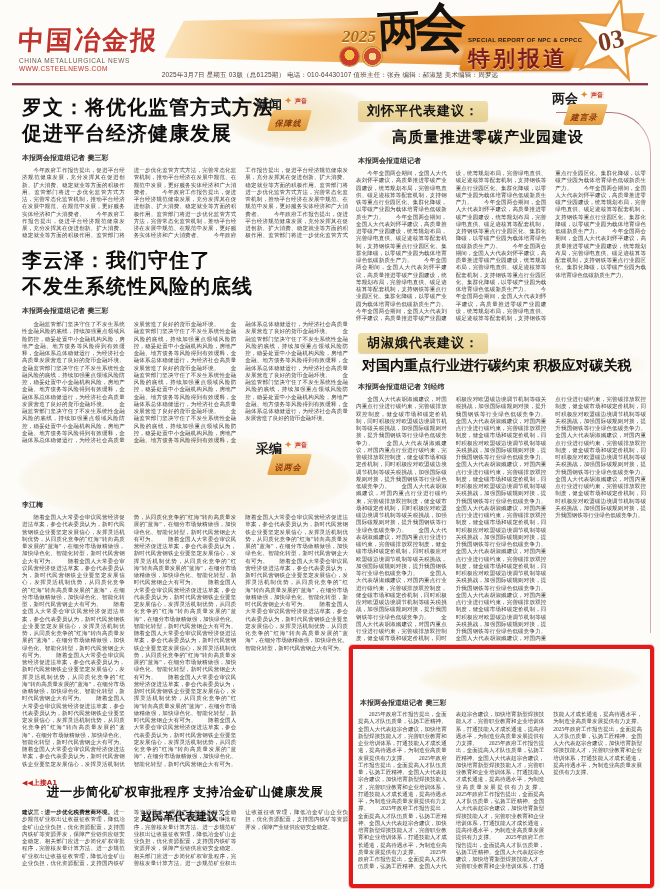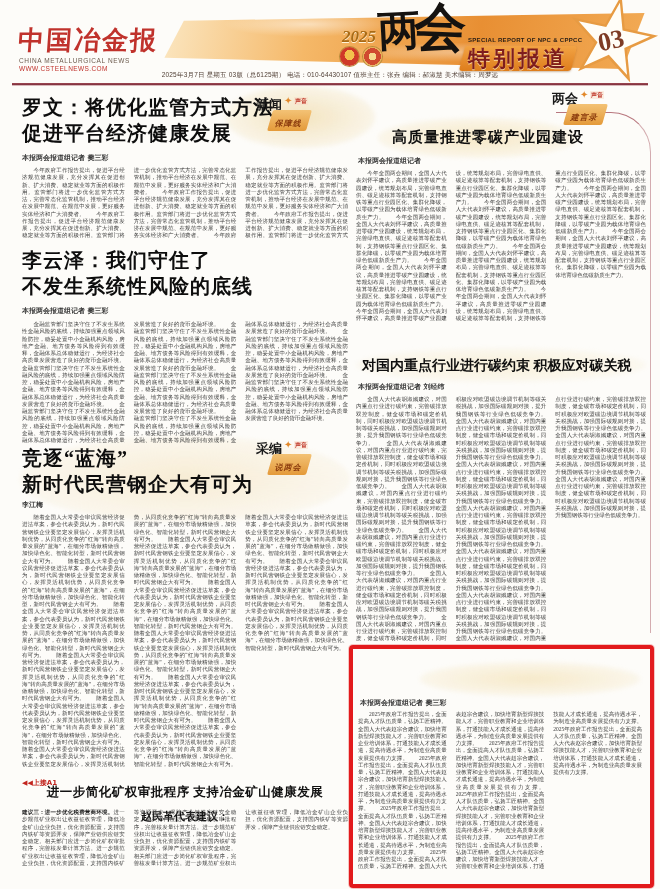--- a/index.html
+++ b/index.html
@@ -103,43 +103,43 @@
   <div class="abs h1" style="left:22px;top:249px;">李云泽：我们守住了</div>
   <div class="abs byline" style="left:22px;top:308px;">本报两会报道组记者 樊三彩</div>
   <div class="abs body-cols" style="left:22px;top:321px;width:326px;height:126px;">　　金融监管部门坚决守住了不发生系统性金融风险的底线，持续加强重点领域风险防控，稳妥处置中小金融机构风险，房地产金融、地方债务等风险得到有效缓释，金融体系总体稳健运行，为经济社会高质量发展营造了良好的货币金融环境。　　金融监管部门坚决守住了不发生系统性金融风险的底线，持续加强重点领域风险防控，稳妥处置中小金融机构风险，房地产金融、地方债务等风险得到有效缓释，金融体系总体稳健运行，为经济社会高质量发展营造了良好的货币金融环境。　　金融监管部门坚决守住了不发生系统性金融风险的底线，持续加强重点领域风险防控，稳妥处置中小金融机构风险，房地产金融、地方债务等风险得到有效缓释，金融体系总体稳健运行，为经济社会高质量发展营造了良好的货币金融环境。　　金融监管部门坚决守住了不发生系统性金融风险的底线，持续加强重点领域风险防控，稳妥处置中小金融机构风险，房地产金融、地方债务等风险得到有效缓释，金融体系总体稳健运行，为经济社会高质量发展营造了良好的货币金融环境。　　金融监管部门坚决守住了不发生系统性金融风险的底线，持续加强重点领域风险防控，稳妥处置中小金融机构风险，房地产金融、地方债务等风险得到有效缓释，金融体系总体稳健运行，为经济社会高质量发展营造了良好的货币金融环境。　　金融监管部门坚决守住了不发生系统性金融风险的底线，持续加强重点领域风险防控，稳妥处置中小金融机构风险，房地产金融、地方债务等风险得到有效缓释，金融体系总体稳健运行，为经济社会高质量发展营造了良好的货币金融环境。　　金融监管部门坚决守住了不发生系统性金融风险的底线，持续加强重点领域风险防控，稳妥处置中小金融机构风险，房地产金融、地方债务等风险得到有效缓释，金融体系总体稳健运行，为经济社会高质量发展营造了良好的货币金融环境。　　金融监管部门坚决守住了不发生系统性金融风险的底线，持续加强重点领域风险防控，稳妥处置中小金融机构风险，房地产金融、地方债务等风险得到有效缓释，金融体系总体稳健运行，为经济社会高质量发展营造了良好的货币金融环境。</div>
 
   <div class="abs badge" style="left:256px;top:440px;">
     <span class="badge-main">采编</span>
     <span class="badge-star">✦</span>
     <span class="badge-seal">声音</span>
     <div class="badge-ribbon"><span>说两会</span></div>
   </div>
-  <div class="abs h1" style="left:22px;top:447px;">竞逐“蓝海”</div>
-  <div class="abs h1" style="left:22px;top:473px;">新时代民营钢企大有可为</div>
   <div class="abs byline" style="left:22px;top:502px;">李江梅</div>
   <div class="abs body-cols" style="left:22px;top:514px;width:326px;height:254px;">　　随着全国人大常委会审议民营经济促进法草案，参会代表委员认为，新时代民营钢铁企业要坚定发展信心，发挥灵活机制优势，从同质化竞争的“红海”转向高质量发展的“蓝海”，在细分市场做精做强，加快绿色化、智能化转型，新时代民营钢企大有可为。　　随着全国人大常委会审议民营经济促进法草案，参会代表委员认为，新时代民营钢铁企业要坚定发展信心，发挥灵活机制优势，从同质化竞争的“红海”转向高质量发展的“蓝海”，在细分市场做精做强，加快绿色化、智能化转型，新时代民营钢企大有可为。　　随着全国人大常委会审议民营经济促进法草案，参会代表委员认为，新时代民营钢铁企业要坚定发展信心，发挥灵活机制优势，从同质化竞争的“红海”转向高质量发展的“蓝海”，在细分市场做精做强，加快绿色化、智能化转型，新时代民营钢企大有可为。　　随着全国人大常委会审议民营经济促进法草案，参会代表委员认为，新时代民营钢铁企业要坚定发展信心，发挥灵活机制优势，从同质化竞争的“红海”转向高质量发展的“蓝海”，在细分市场做精做强，加快绿色化、智能化转型，新时代民营钢企大有可为。　　随着全国人大常委会审议民营经济促进法草案，参会代表委员认为，新时代民营钢铁企业要坚定发展信心，发挥灵活机制优势，从同质化竞争的“红海”转向高质量发展的“蓝海”，在细分市场做精做强，加快绿色化、智能化转型，新时代民营钢企大有可为。　　随着全国人大常委会审议民营经济促进法草案，参会代表委员认为，新时代民营钢铁企业要坚定发展信心，发挥灵活机制优势，从同质化竞争的“红海”转向高质量发展的“蓝海”，在细分市场做精做强，加快绿色化、智能化转型，新时代民营钢企大有可为。　　随着全国人大常委会审议民营经济促进法草案，参会代表委员认为，新时代民营钢铁企业要坚定发展信心，发挥灵活机制优势，从同质化竞争的“红海”转向高质量发展的“蓝海”，在细分市场做精做强，加快绿色化、智能化转型，新时代民营钢企大有可为。　　随着全国人大常委会审议民营经济促进法草案，参会代表委员认为，新时代民营钢铁企业要坚定发展信心，发挥灵活机制优势，从同质化竞争的“红海”转向高质量发展的“蓝海”，在细分市场做精做强，加快绿色化、智能化转型，新时代民营钢企大有可为。　　随着全国人大常委会审议民营经济促进法草案，参会代表委员认为，新时代民营钢铁企业要坚定发展信心，发挥灵活机制优势，从同质化竞争的“红海”转向高质量发展的“蓝海”，在细分市场做精做强，加快绿色化、智能化转型，新时代民营钢企大有可为。　　随着全国人大常委会审议民营经济促进法草案，参会代表委员认为，新时代民营钢铁企业要坚定发展信心，发挥灵活机制优势，从同质化竞争的“红海”转向高质量发展的“蓝海”，在细分市场做精做强，加快绿色化、智能化转型，新时代民营钢企大有可为。　　随着全国人大常委会审议民营经济促进法草案，参会代表委员认为，新时代民营钢铁企业要坚定发展信心，发挥灵活机制优势，从同质化竞争的“红海”转向高质量发展的“蓝海”，在细分市场做精做强，加快绿色化、智能化转型，新时代民营钢企大有可为。　　随着全国人大常委会审议民营经济促进法草案，参会代表委员认为，新时代民营钢铁企业要坚定发展信心，发挥灵活机制优势，从同质化竞争的“红海”转向高质量发展的“蓝海”，在细分市场做精做强，加快绿色化、智能化转型，新时代民营钢企大有可为。　　随着全国人大常委会审议民营经济促进法草案，参会代表委员认为，新时代民营钢铁企业要坚定发展信心，发挥灵活机制优势，从同质化竞争的“红海”转向高质量发展的“蓝海”，在细分市场做精做强，加快绿色化、智能化转型，新时代民营钢企大有可为。　　随着全国人大常委会审议民营经济促进法草案，参会代表委员认为，新时代民营钢铁企业要坚定发展信心，发挥灵活机制优势，从同质化竞争的“红海”转向高质量发展的“蓝海”，在细分市场做精做强，加快绿色化、智能化转型，新时代民营钢企大有可为。</div>
 
   <div class="abs jump" style="left:22px;top:780px;">◀◀上接A1</div>
   <div class="abs hmid" style="left:60px;top:778px;width:250px;margin-top:32px;">赵民革代表建议：</div>
   <div class="abs hmid2" style="left:22px;top:785px;width:326px;">进一步简化矿权审批程序 支持冶金矿山健康发展</div>
   <div class="abs body-cols" style="left:22px;top:809px;width:326px;height:64px;">
     <b style="color:#1c1c1c;">建议三：进一步优化税费营商环境。</b><span>进一步规范矿业权出让收益征收管理，降低冶金矿山企业负担，优化资源配置，支持国内铁矿等资源开发，保障产业链供应链安全稳定。相关部门应进一步简化矿权审批程序，完善核发量计算方法。进一步规范矿业权出让收益征收管理，降低冶金矿山企业负担，优化资源配置，支持国内铁矿等资源开发，保障产业链供应链安全稳定。相关部门应进一步简化矿权审批程序，完善核发量计算方法。进一步规范矿业权出让收益征收管理，降低冶金矿山企业负担，优化资源配置，支持国内铁矿等资源开发，保障产业链供应链安全稳定。相关部门应进一步简化矿权审批程序，完善核发量计算方法。进一步规范矿业权出让收益征收管理，降低冶金矿山企业负担，优化资源配置，支持国内铁矿等资源开发，保障产业链供应链安全稳定。</span>
   </div>
 
   <div class="abs badge" style="left:552px;top:90px;">
     <span class="badge-main">两会</span>
     <span class="badge-star">✦</span>
     <span class="badge-seal">声音</span>
     <div class="badge-ribbon"><span>建言录</span></div>
   </div>
 
+  <div class="abs hbox" style="left:358px;top:101px;">刘怀平代表建议：</div>
   <div class="abs subhead" style="left:392px;top:128px;">高质量推进零碳产业园建设</div>
   <div class="abs byline" style="left:358px;top:158px;">本报两会报道组记者</div>
   <div class="abs body-cols" style="left:356px;top:170px;width:290px;height:156px;">　　今年全国两会期间，全国人大代表刘怀平建议，高质量推进零碳产业园建设，统筹规划布局，完善绿电直供、碳足迹核算等配套机制，支持钢铁等重点行业园区化、集群化降碳，以零碳产业园为载体培育绿色低碳新质生产力。　　今年全国两会期间，全国人大代表刘怀平建议，高质量推进零碳产业园建设，统筹规划布局，完善绿电直供、碳足迹核算等配套机制，支持钢铁等重点行业园区化、集群化降碳，以零碳产业园为载体培育绿色低碳新质生产力。　　今年全国两会期间，全国人大代表刘怀平建议，高质量推进零碳产业园建设，统筹规划布局，完善绿电直供、碳足迹核算等配套机制，支持钢铁等重点行业园区化、集群化降碳，以零碳产业园为载体培育绿色低碳新质生产力。　　今年全国两会期间，全国人大代表刘怀平建议，高质量推进零碳产业园建设，统筹规划布局，完善绿电直供、碳足迹核算等配套机制，支持钢铁等重点行业园区化、集群化降碳，以零碳产业园为载体培育绿色低碳新质生产力。　　今年全国两会期间，全国人大代表刘怀平建议，高质量推进零碳产业园建设，统筹规划布局，完善绿电直供、碳足迹核算等配套机制，支持钢铁等重点行业园区化、集群化降碳，以零碳产业园为载体培育绿色低碳新质生产力。　　今年全国两会期间，全国人大代表刘怀平建议，高质量推进零碳产业园建设，统筹规划布局，完善绿电直供、碳足迹核算等配套机制，支持钢铁等重点行业园区化、集群化降碳，以零碳产业园为载体培育绿色低碳新质生产力。　　今年全国两会期间，全国人大代表刘怀平建议，高质量推进零碳产业园建设，统筹规划布局，完善绿电直供、碳足迹核算等配套机制，支持钢铁等重点行业园区化、集群化降碳，以零碳产业园为载体培育绿色低碳新质生产力。　　今年全国两会期间，全国人大代表刘怀平建议，高质量推进零碳产业园建设，统筹规划布局，完善绿电直供、碳足迹核算等配套机制，支持钢铁等重点行业园区化、集群化降碳，以零碳产业园为载体培育绿色低碳新质生产力。　　今年全国两会期间，全国人大代表刘怀平建议，高质量推进零碳产业园建设，统筹规划布局，完善绿电直供、碳足迹核算等配套机制，支持钢铁等重点行业园区化、集群化降碳，以零碳产业园为载体培育绿色低碳新质生产力。</div>
 
+  <div class="abs hbox" style="left:358px;top:333px;">胡淑娥代表建议：</div>
   <div class="abs subhead" style="left:362px;top:358px;width:290px;font-size:14px;letter-spacing:0;">对国内重点行业进行碳约束 积极应对碳关税</div>
   <div class="abs byline" style="left:358px;top:384px;">本报两会报道组记者 刘经纬</div>
   <div class="abs body-cols" style="left:356px;top:396px;width:290px;height:248px;">　　全国人大代表胡淑娥建议，对国内重点行业进行碳约束，完善碳排放双控制度，健全碳市场和碳定价机制，同时积极应对欧盟碳边境调节机制等碳关税挑战，加强国际碳规则对接，提升我国钢铁等行业绿色低碳竞争力。　　全国人大代表胡淑娥建议，对国内重点行业进行碳约束，完善碳排放双控制度，健全碳市场和碳定价机制，同时积极应对欧盟碳边境调节机制等碳关税挑战，加强国际碳规则对接，提升我国钢铁等行业绿色低碳竞争力。　　全国人大代表胡淑娥建议，对国内重点行业进行碳约束，完善碳排放双控制度，健全碳市场和碳定价机制，同时积极应对欧盟碳边境调节机制等碳关税挑战，加强国际碳规则对接，提升我国钢铁等行业绿色低碳竞争力。　　全国人大代表胡淑娥建议，对国内重点行业进行碳约束，完善碳排放双控制度，健全碳市场和碳定价机制，同时积极应对欧盟碳边境调节机制等碳关税挑战，加强国际碳规则对接，提升我国钢铁等行业绿色低碳竞争力。　　全国人大代表胡淑娥建议，对国内重点行业进行碳约束，完善碳排放双控制度，健全碳市场和碳定价机制，同时积极应对欧盟碳边境调节机制等碳关税挑战，加强国际碳规则对接，提升我国钢铁等行业绿色低碳竞争力。　　全国人大代表胡淑娥建议，对国内重点行业进行碳约束，完善碳排放双控制度，健全碳市场和碳定价机制，同时积极应对欧盟碳边境调节机制等碳关税挑战，加强国际碳规则对接，提升我国钢铁等行业绿色低碳竞争力。　　全国人大代表胡淑娥建议，对国内重点行业进行碳约束，完善碳排放双控制度，健全碳市场和碳定价机制，同时积极应对欧盟碳边境调节机制等碳关税挑战，加强国际碳规则对接，提升我国钢铁等行业绿色低碳竞争力。　　全国人大代表胡淑娥建议，对国内重点行业进行碳约束，完善碳排放双控制度，健全碳市场和碳定价机制，同时积极应对欧盟碳边境调节机制等碳关税挑战，加强国际碳规则对接，提升我国钢铁等行业绿色低碳竞争力。　　全国人大代表胡淑娥建议，对国内重点行业进行碳约束，完善碳排放双控制度，健全碳市场和碳定价机制，同时积极应对欧盟碳边境调节机制等碳关税挑战，加强国际碳规则对接，提升我国钢铁等行业绿色低碳竞争力。　　全国人大代表胡淑娥建议，对国内重点行业进行碳约束，完善碳排放双控制度，健全碳市场和碳定价机制，同时积极应对欧盟碳边境调节机制等碳关税挑战，加强国际碳规则对接，提升我国钢铁等行业绿色低碳竞争力。　　全国人大代表胡淑娥建议，对国内重点行业进行碳约束，完善碳排放双控制度，健全碳市场和碳定价机制，同时积极应对欧盟碳边境调节机制等碳关税挑战，加强国际碳规则对接，提升我国钢铁等行业绿色低碳竞争力。　　全国人大代表胡淑娥建议，对国内重点行业进行碳约束，完善碳排放双控制度，健全碳市场和碳定价机制，同时积极应对欧盟碳边境调节机制等碳关税挑战，加强国际碳规则对接，提升我国钢铁等行业绿色低碳竞争力。　　全国人大代表胡淑娥建议，对国内重点行业进行碳约束，完善碳排放双控制度，健全碳市场和碳定价机制，同时积极应对欧盟碳边境调节机制等碳关税挑战，加强国际碳规则对接，提升我国钢铁等行业绿色低碳竞争力。　　全国人大代表胡淑娥建议，对国内重点行业进行碳约束，完善碳排放双控制度，健全碳市场和碳定价机制，同时积极应对欧盟碳边境调节机制等碳关税挑战，加强国际碳规则对接，提升我国钢铁等行业绿色低碳竞争力。</div>
 
   <div class="abs byline" style="left:360px;top:700px;">本报两会报道组记者 樊三彩</div>
   <div class="abs body-cols" style="left:358px;top:711px;width:284px;height:166px;">　　2025年政府工作报告提出，全面提高人才队伍质量，弘扬工匠精神。全国人大代表赵宗合建议，加快培育新型焊接技能人才，完善职业教育和企业培训体系，打通技能人才成长通道，提高待遇水平，为制造业高质量发展提供有力支撑。　　2025年政府工作报告提出，全面提高人才队伍质量，弘扬工匠精神。全国人大代表赵宗合建议，加快培育新型焊接技能人才，完善职业教育和企业培训体系，打通技能人才成长通道，提高待遇水平，为制造业高质量发展提供有力支撑。　　2025年政府工作报告提出，全面提高人才队伍质量，弘扬工匠精神。全国人大代表赵宗合建议，加快培育新型焊接技能人才，完善职业教育和企业培训体系，打通技能人才成长通道，提高待遇水平，为制造业高质量发展提供有力支撑。　　2025年政府工作报告提出，全面提高人才队伍质量，弘扬工匠精神。全国人大代表赵宗合建议，加快培育新型焊接技能人才，完善职业教育和企业培训体系，打通技能人才成长通道，提高待遇水平，为制造业高质量发展提供有力支撑。　　2025年政府工作报告提出，全面提高人才队伍质量，弘扬工匠精神。全国人大代表赵宗合建议，加快培育新型焊接技能人才，完善职业教育和企业培训体系，打通技能人才成长通道，提高待遇水平，为制造业高质量发展提供有力支撑。　　2025年政府工作报告提出，全面提高人才队伍质量，弘扬工匠精神。全国人大代表赵宗合建议，加快培育新型焊接技能人才，完善职业教育和企业培训体系，打通技能人才成长通道，提高待遇水平，为制造业高质量发展提供有力支撑。　　2025年政府工作报告提出，全面提高人才队伍质量，弘扬工匠精神。全国人大代表赵宗合建议，加快培育新型焊接技能人才，完善职业教育和企业培训体系，打通技能人才成长通道，提高待遇水平，为制造业高质量发展提供有力支撑。　　2025年政府工作报告提出，全面提高人才队伍质量，弘扬工匠精神。全国人大代表赵宗合建议，加快培育新型焊接技能人才，完善职业教育和企业培训体系，打通技能人才成长通道，提高待遇水平，为制造业高质量发展提供有力支撑。</div>
 
   <div class="abs redbox" style="left:349px;top:645px;width:297px;height:235px;pointer-events:none;"></div>
 
 </div>

